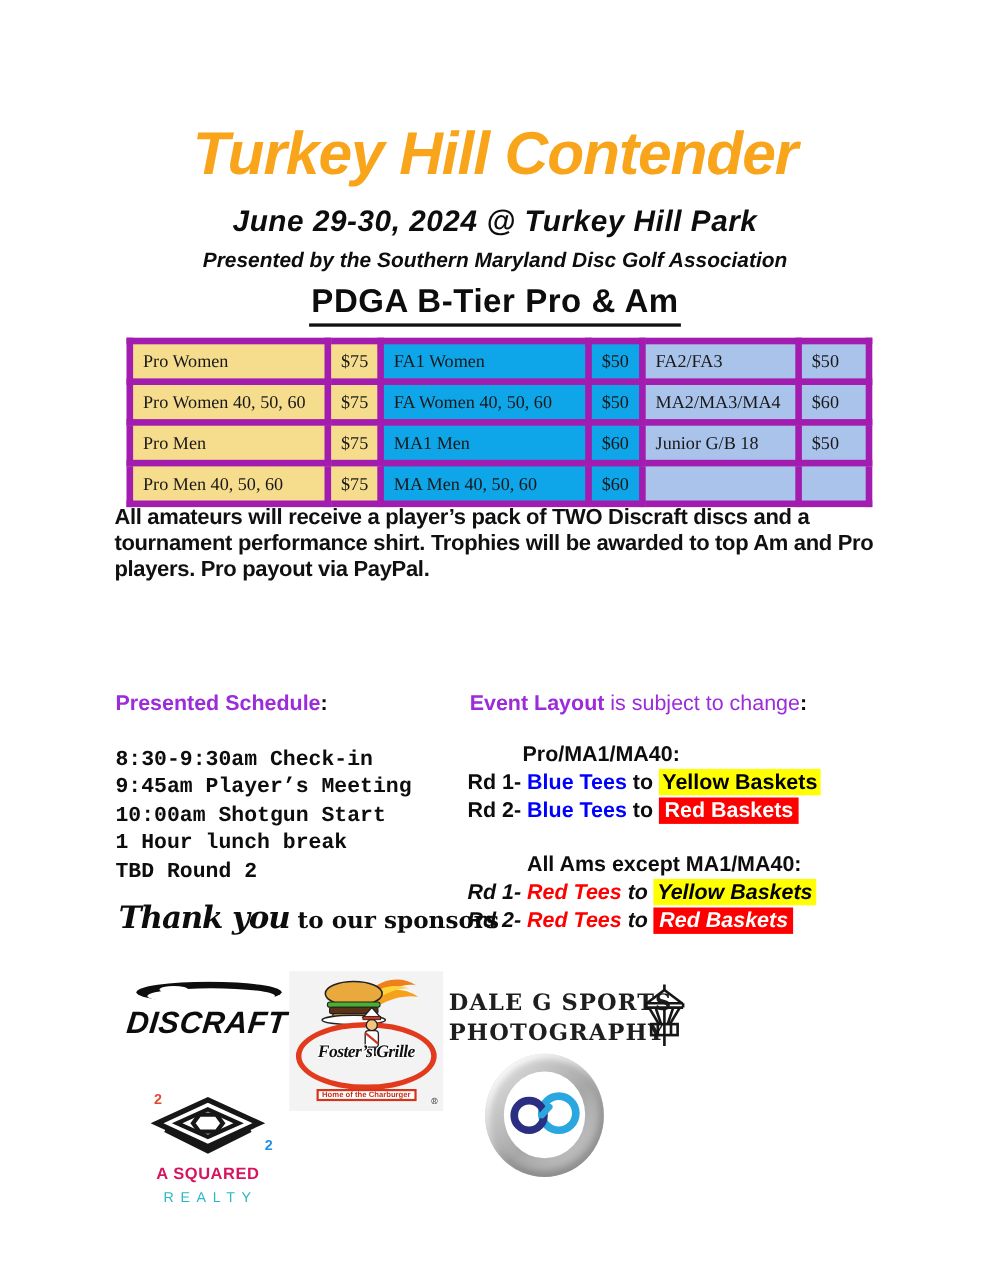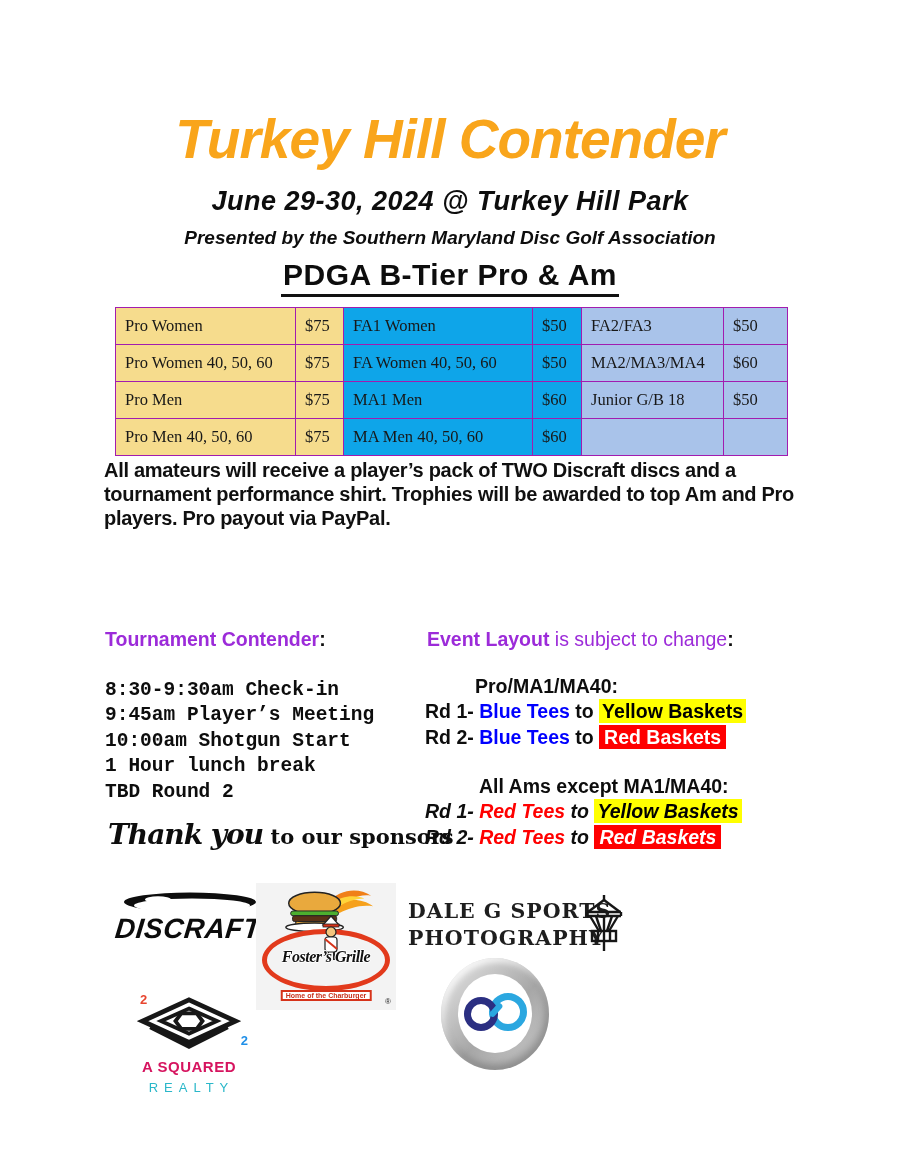--- a/index.html
+++ b/index.html
@@ -22,21 +22,21 @@
   .tier {
     display:inline-block; font-size:30px; font-weight:bold;
     border-bottom:3px solid #111; padding:0 2px 2px 2px; letter-spacing:0.5px;
   }
 
   
   table.price-table {
     left:115px; top:307px; position:absolute; border-collapse:collapse; table-layout:fixed;
     font-family:"Liberation Serif", serif; font-size:16.5px; color:#181818;
   }
-  .price-table td { border:1px solid #a21caf; height:37px; vertical-align:middle; padding:0 4px 0 9px;margin-top:43px; }
+  .price-table td { border:6px solid #a21caf; height:37px; vertical-align:middle; padding:0 4px 0 9px;margin-top:43px; }
   .c-y { background:#F6DC8D; }
   .c-g { background:#0ea5e9; }
   .c-b { background:#A9C3EA; }
 
   
   .pack-note {
     left:104px; top:458px; width:716px;
     font-size:20px; font-weight:bold; line-height:24px;
     color:#101010; letter-spacing:-0.3px;
   }
@@ -67,21 +67,21 @@
   .thanks-script { font-family:"DejaVu Serif", serif; font-style:italic; font-weight:bold; font-size:28px; letter-spacing:-1px; }
   .thanks-rest { font-family:"DejaVu Serif", serif; font-weight:bold; font-size:21px; }
 
   
   .discraft { left:114px; top:892px; width:148px; text-align:center; }
   .discraft-text {
     font-size:28px; font-weight:bold; font-style:italic; letter-spacing:0.5px;
     color:#0c0c0c; transform:skewX(-6deg); margin-top:-5px;
   }
 
-  .fosters { left:256px; top:883px; width:140px; height:127px; background:#f3f3f3; }
+  .fosters { left:263px; top:883px; width:140px; height:127px; background:#f3f3f3; }
   .fosters .burger { position:absolute; left:24px; top:4px; }
   .fosters .chef { position:absolute; left:62px; top:32px; z-index:1; }
   .fosters .oval {
     position:absolute; left:6px; top:46px; width:128px; height:62px;
     border:5px solid #E23A1C; border-radius:50%;
   }
   .fosters-name {
     position:absolute; left:0; top:65px; width:140px; text-align:center; z-index:2;
     font-family:"Liberation Serif", serif; font-weight:bold; font-style:italic;
     font-size:16px; letter-spacing:-0.5px; color:#111;
@@ -167,21 +167,21 @@
     <td class="c-g">$60</td>
     <td class="c-b"></td>
     <td class="c-b"></td>
   </tr>
 </tbody>
   </table>
 
 <div class="abs pack-note">All amateurs will receive a player’s pack of TWO Discraft discs and a tournament performance shirt. Trophies will be awarded to top Am and Pro players. Pro payout via PayPal.</div>
 
 <div class="abs sched-head">
-  <span class="purple">Tournament Contender</span><span>:</span>
+  <span class="purple">Presented Schedule</span><span>:</span>
 </div>
 <ul class="abs sched-list">
   <li>8:30-9:30am Check-in</li>
   <li>9:45am Player’s Meeting</li>
   <li>10:00am Shotgun Start</li>
   <li>1 Hour lunch break</li>
   <li>TBD Round 2</li>
 </ul>
 
 <div class="abs layout-head">

